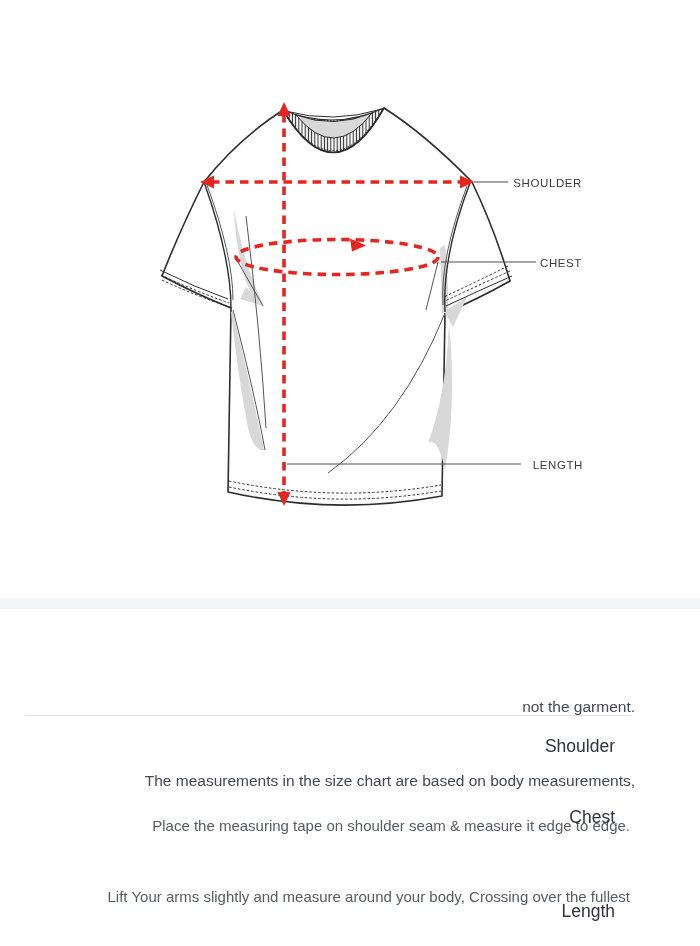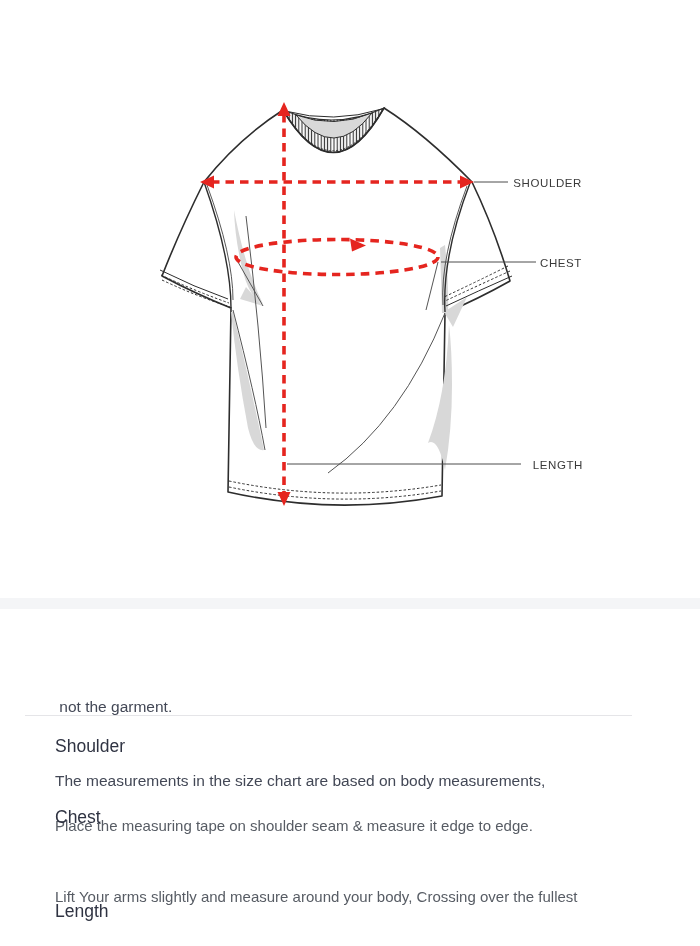--- a/index.html
+++ b/index.html
@@ -1,18 +1,19 @@
 <!DOCTYPE html>
 <html><head>
 <meta charset="utf-8">
 <style>
   html,body{margin:0;padding:0;background:#fff;}
   .page{
     position:relative;width:700px;height:946px;background:#ffffff;overflow:hidden;
     font-family:"Liberation Sans",sans-serif;
+    text-align:right;
   }
   .diagram-wrap{position:absolute;left:140px;top:85px;width:460px;height:445px;}
   .divider-bar{position:absolute;left:0;top:598px;width:700px;height:11px;background:#f4f5f7;}
   .thin-divider{position:absolute;left:25px;top:715px;width:607px;height:1px;background:#e5e5e8;}
   .note{
     position:absolute;left:55px;top:646px;width:580px;
     font-size:15.5px;line-height:24.5px;color:#434856;white-space:pre-wrap;
   }
   .sec-title{
     position:absolute;left:55px;width:560px;

